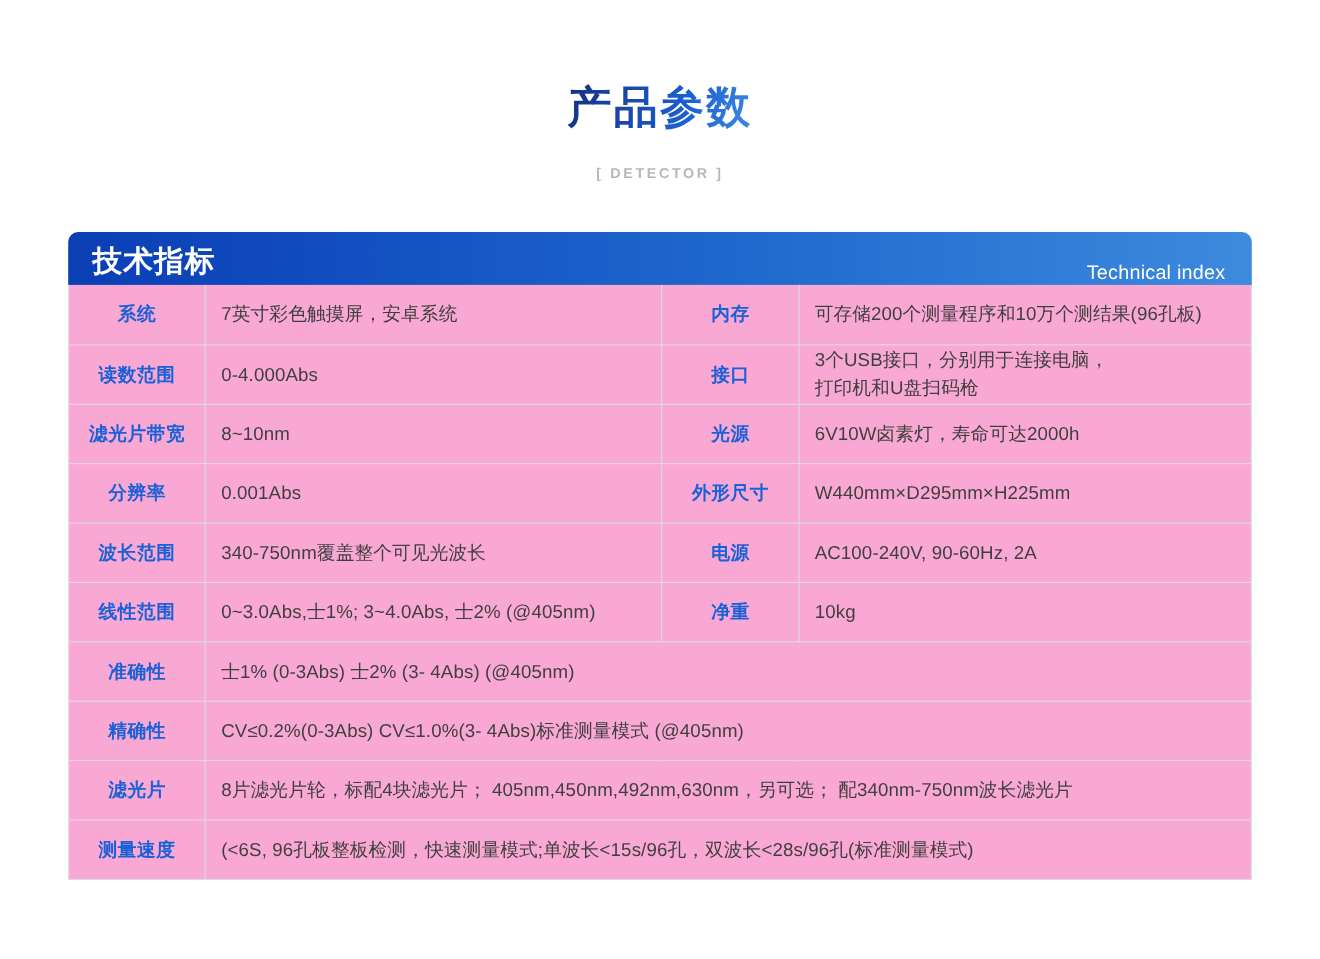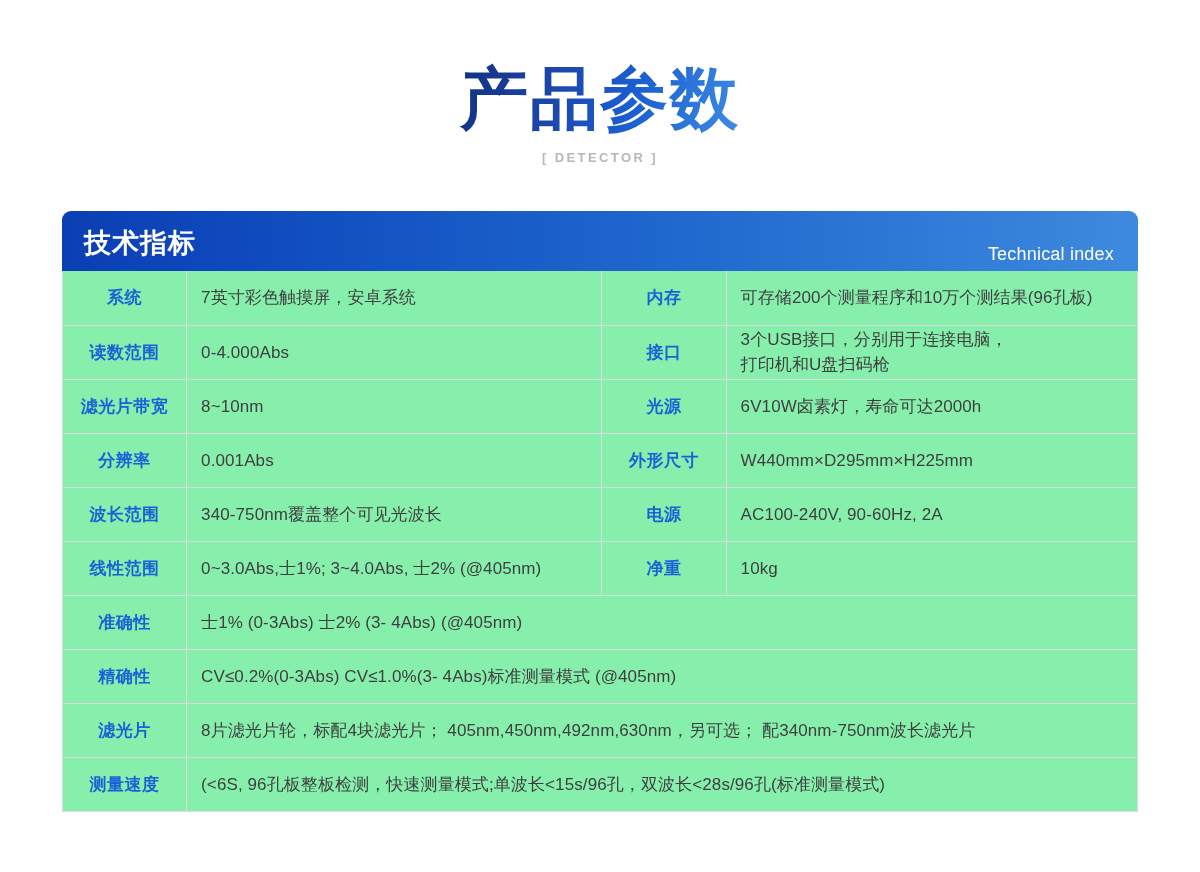--- a/index.html
+++ b/index.html
@@ -22,21 +22,21 @@
     height: 872px;
     box-sizing: border-box;
   }
 
   
   .heading-block {
     text-align: center;
     padding-top: 62px;
   }
   .main-title {
-    font-size: 68px;
+    font-size: 40px;
     line-height: 72px;
     font-weight: 700;
     letter-spacing: 2px;
     margin: 0;
     background-image: linear-gradient(105deg, #12307f 0%, #1b46a8 32%, #1a5fd2 62%, #3f8ce2 100%);
     -webkit-background-clip: text;
     background-clip: text;
     color: transparent;
     -webkit-text-fill-color: transparent;
     display: inline-block;
@@ -53,21 +53,21 @@
   
   .spec-wrap {
     position: absolute;
     left: 62px;
     top: 211px;
     width: 1076px;
   }
 
   
   .spec-banner {
-    height: 60px;
+    height: 48px;
     border-radius: 9px 9px 0 0;
     background-image: linear-gradient(90deg, #0b3fb4 0%, #0f49bd 16%, #1e67cd 55%, #3d8ade 100%);
     display: flex;
     align-items: center;
     justify-content: space-between;
     padding: 4px 24px 0 22px;
     box-sizing: border-box;
     overflow: hidden;
   }
   .banner-cn {
@@ -84,21 +84,21 @@
     letter-spacing: 0.2px;
     line-height: 22px;
     margin-top: 21px;
   }
 
   
   .spec-table {
     width: 100%;
     border-collapse: collapse;
     table-layout: fixed;
-    background: #86efac;
+    background: #f9a8d4;
     border: 1px solid #dcdcdc;
     border-top: none;
   }
   .spec-table td {
     border: 1px solid #dcdcdc;
     padding: 0;
     vertical-align: middle;
     height: 54px;
     box-sizing: border-box;
   }

